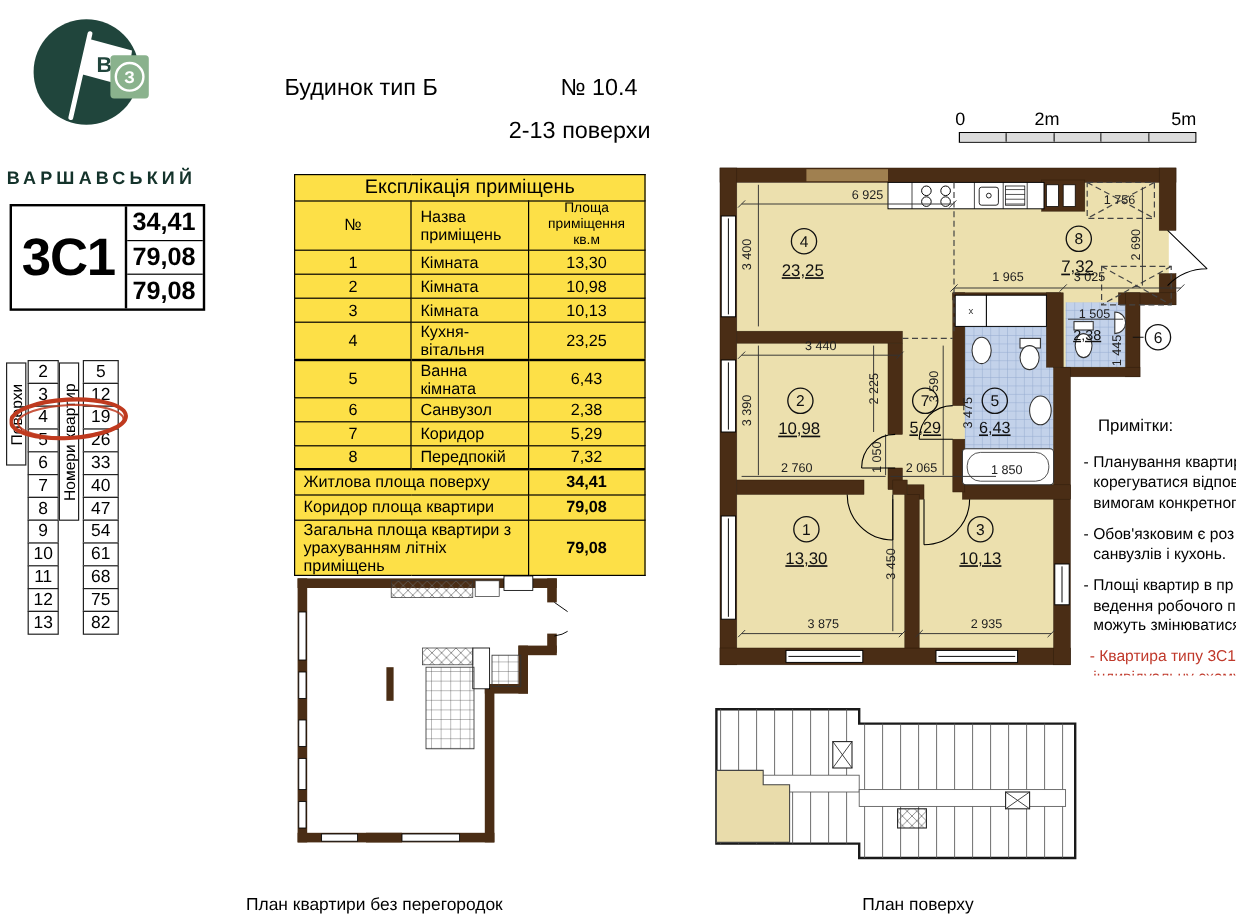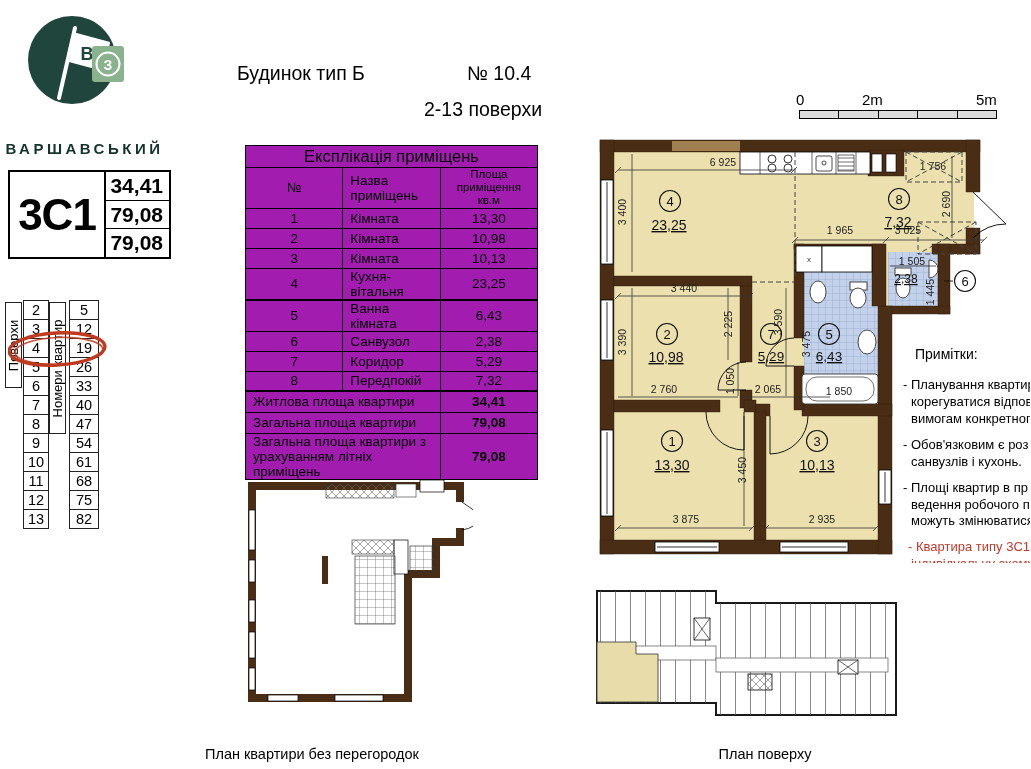--- a/index.html
+++ b/index.html
@@ -22,21 +22,21 @@
   .vbox span{transform:rotate(-90deg);white-space:nowrap;font-size:13px;}
   .numcol{display:flex;flex-direction:column;}
   .fl-cell{height:20px;margin-top:-1px;border:1px solid #222;display:flex;align-items:center;justify-content:center;
            font-size:14.5px;background:#fff;box-sizing:border-box;}
   .numcol .fl-cell:first-child{margin-top:0;}
   
   .h-building{left:237px;top:62px;font-size:19.5px;}
   .h-number{left:467px;top:62px;font-size:19.5px;}
   .h-floors{left:424px;top:98px;font-size:19.5px;}
   
-  table.expl{position:absolute;left:245px;top:145px;width:293px;border-collapse:collapse;background:#a21caf;
+  table.expl{position:absolute;left:245px;top:145px;width:293px;border-collapse:collapse;background:#fde047;
              font-size:13.5px;table-layout:fixed;}
   table.expl td,table.expl th{border:1px solid #000;padding:0 4px;box-sizing:border-box;}
   table.expl .ttl{font-size:16.5px;text-align:center;height:22px;font-weight:normal;}
   table.expl .chead{height:34px;text-align:center;font-weight:normal;}
   table.expl .c-no{width:30px;text-align:center;}
   table.expl .c-name{width:170px;text-align:left;padding-left:7px;}
   table.expl .c-area{width:93px;text-align:center;}
   table.expl .chead.c-area{font-size:11.5px;line-height:1.15;}
   table.expl tr.data td{height:20px;}
   table.expl tr.thick td{border-bottom:2px solid #000;}
@@ -193,25 +193,25 @@
           <td class="c-no">7</td>
           <td class="c-name">Коридор</td>
           <td class="c-area">5,29</td>
         </tr>
     <tr class="data thick">
           <td class="c-no">8</td>
           <td class="c-name">Передпокій</td>
           <td class="c-area">7,32</td>
         </tr>
     <tr class="sum">
-          <td class="sum-label" colspan="2">Житлова площа квартири</td>
+          <td class="sum-label" colspan="2">Житлова площа поверху</td>
           <td class="sum-val">34,41</td>
         </tr>
     <tr class="sum">
-          <td class="sum-label" colspan="2">Загальна площа квартири</td>
+          <td class="sum-label" colspan="2">Коридор площа квартири</td>
           <td class="sum-val">79,08</td>
         </tr>
     <tr class="sum3">
           <td class="sum-label" colspan="2">Загальна площа квартири з урахуванням літніх приміщень</td>
           <td class="sum-val">79,08</td>
         </tr>
   </tbody>
     </table>
 
   <span class="abs scale-lbl" style="left:796px;top:91px">0</span>

